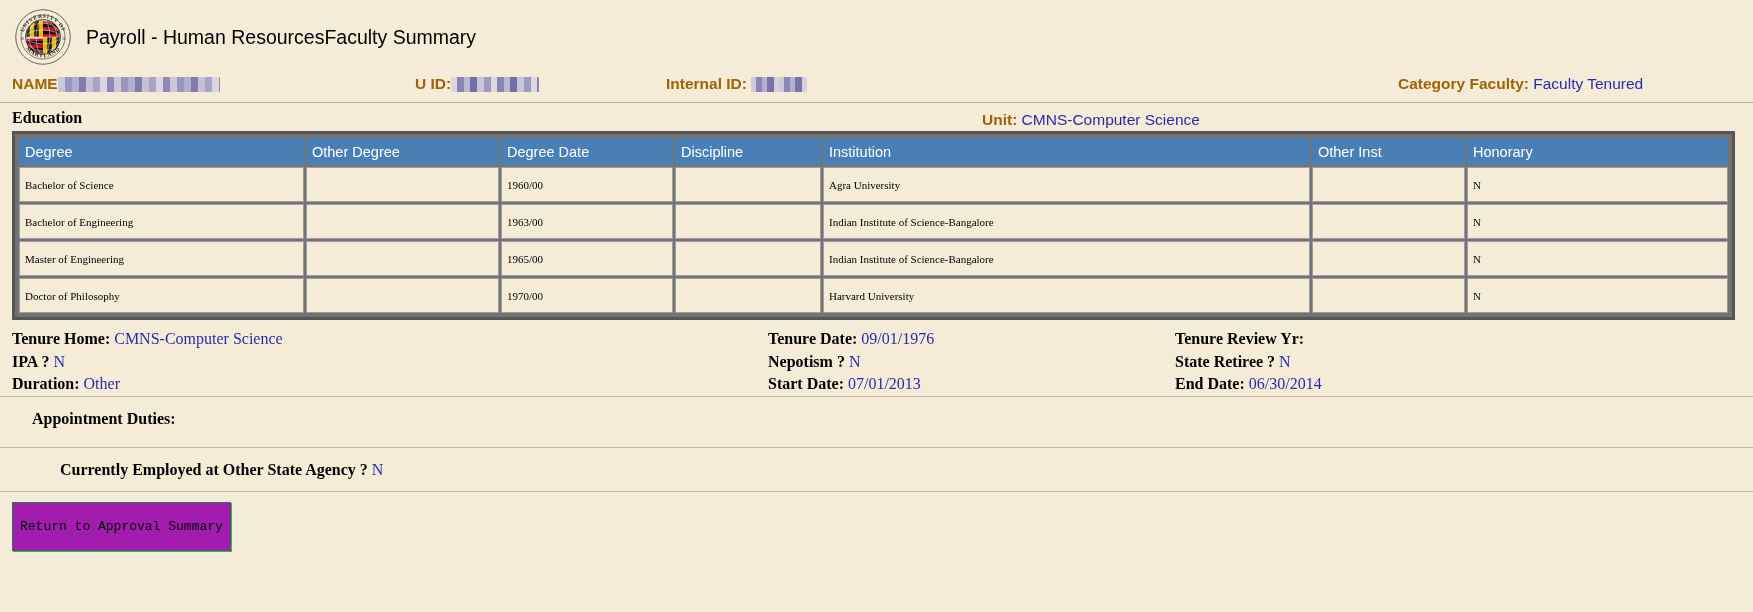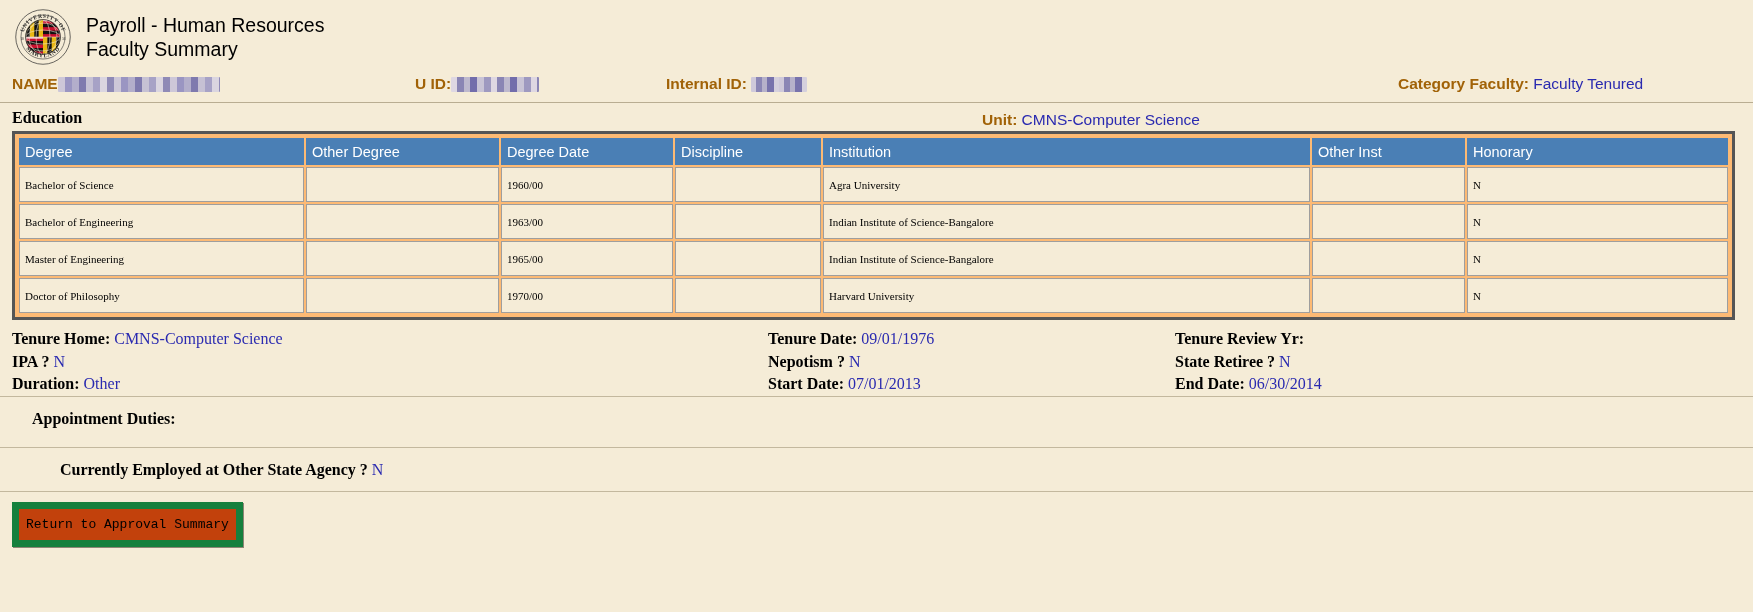--- a/index.html
+++ b/index.html
@@ -24,21 +24,21 @@
     gap: 14px;
   }
   .seal {
     width: 58px;
     height: 58px;
     flex: 0 0 58px;
     position: relative;
   }
   .header-titles {
     display: flex;
-    flex-direction: column;
+    flex-direction: row;
     justify-content: center;
     font-family: "Liberation Sans", sans-serif;
     font-size: 19.5px;
     line-height: 24px;
     color: #000;
   }
 
   
   .info-bar {
     position: relative;
@@ -105,21 +105,21 @@
     font-family: "Liberation Serif", serif;
     font-weight: bold;
     font-size: 16px;
     padding: 6px 0 4px 12px;
   }
 
   
   .table-frame {
     margin: 0 12px 0 12px;
     border: 3px solid #555555;
-    background: #fdba74;
+    background: #737373;
     padding: 2px;
     width: calc(100% - 30px);
     box-sizing: border-box;
   }
   table.edu {
     border-collapse: separate;
     border-spacing: 2px;
     width: 100%;
     table-layout: fixed;
   }
@@ -201,25 +201,25 @@
   .block-value {
     color: #2a2ab0;
   }
 
   .button-bar {
     padding: 10px 0 0 12px;
   }
   button.return-btn {
     font-family: "Liberation Mono", monospace;
     font-size: 13px;
-    background: #c2410c;
+    background: #a21caf;
     color: #000;
-    border: 7px solid #15803d;
+    border: 1px solid #15803d;
     box-shadow: 1px 1px 0 #8d8574;
-    padding: 8px 7px;
+    padding: 16px 7px;
     cursor: pointer;
   }
 </style>
 </head>
 <body>
 
 <div class="header">
   <div class="seal">
     <svg viewBox="0 0 100 100" width="58" height="58" aria-hidden="true">
       <circle cx="50" cy="50" r="49" fill="#f5ecd7"></circle>

